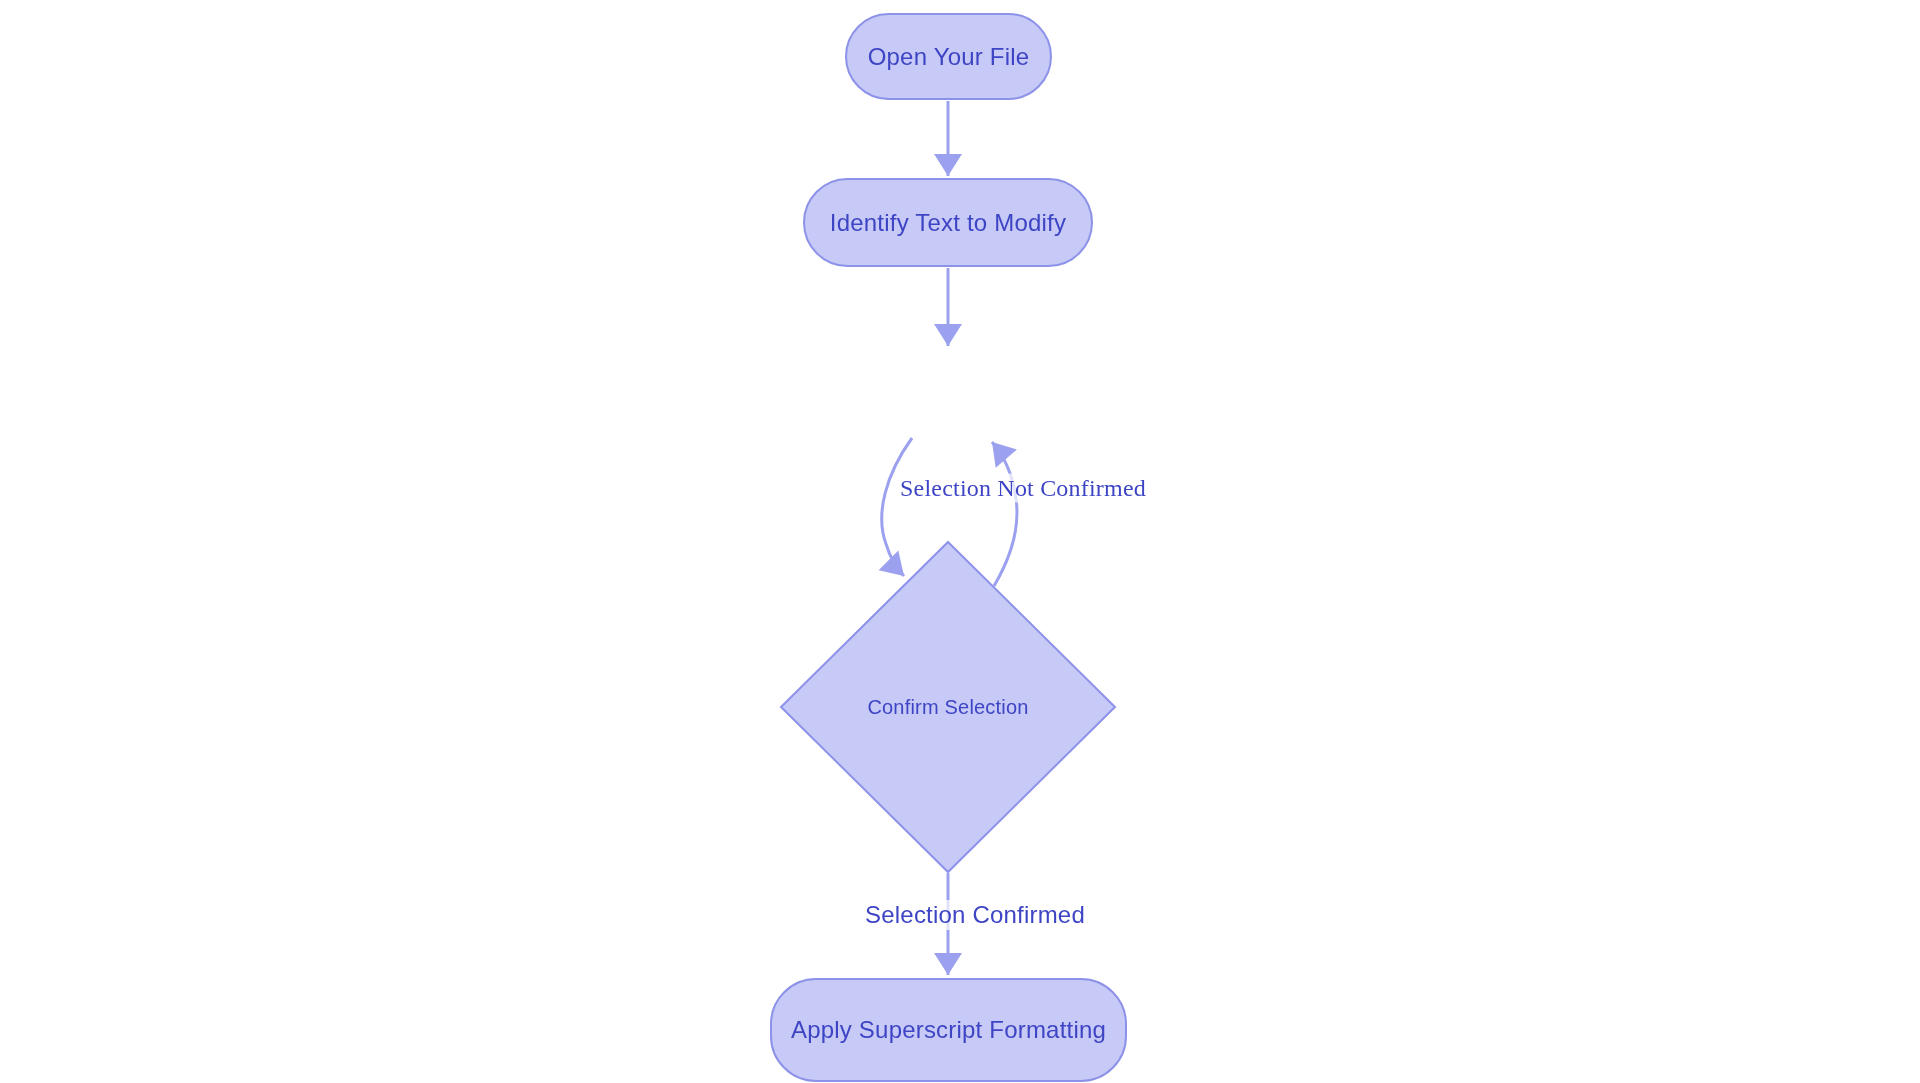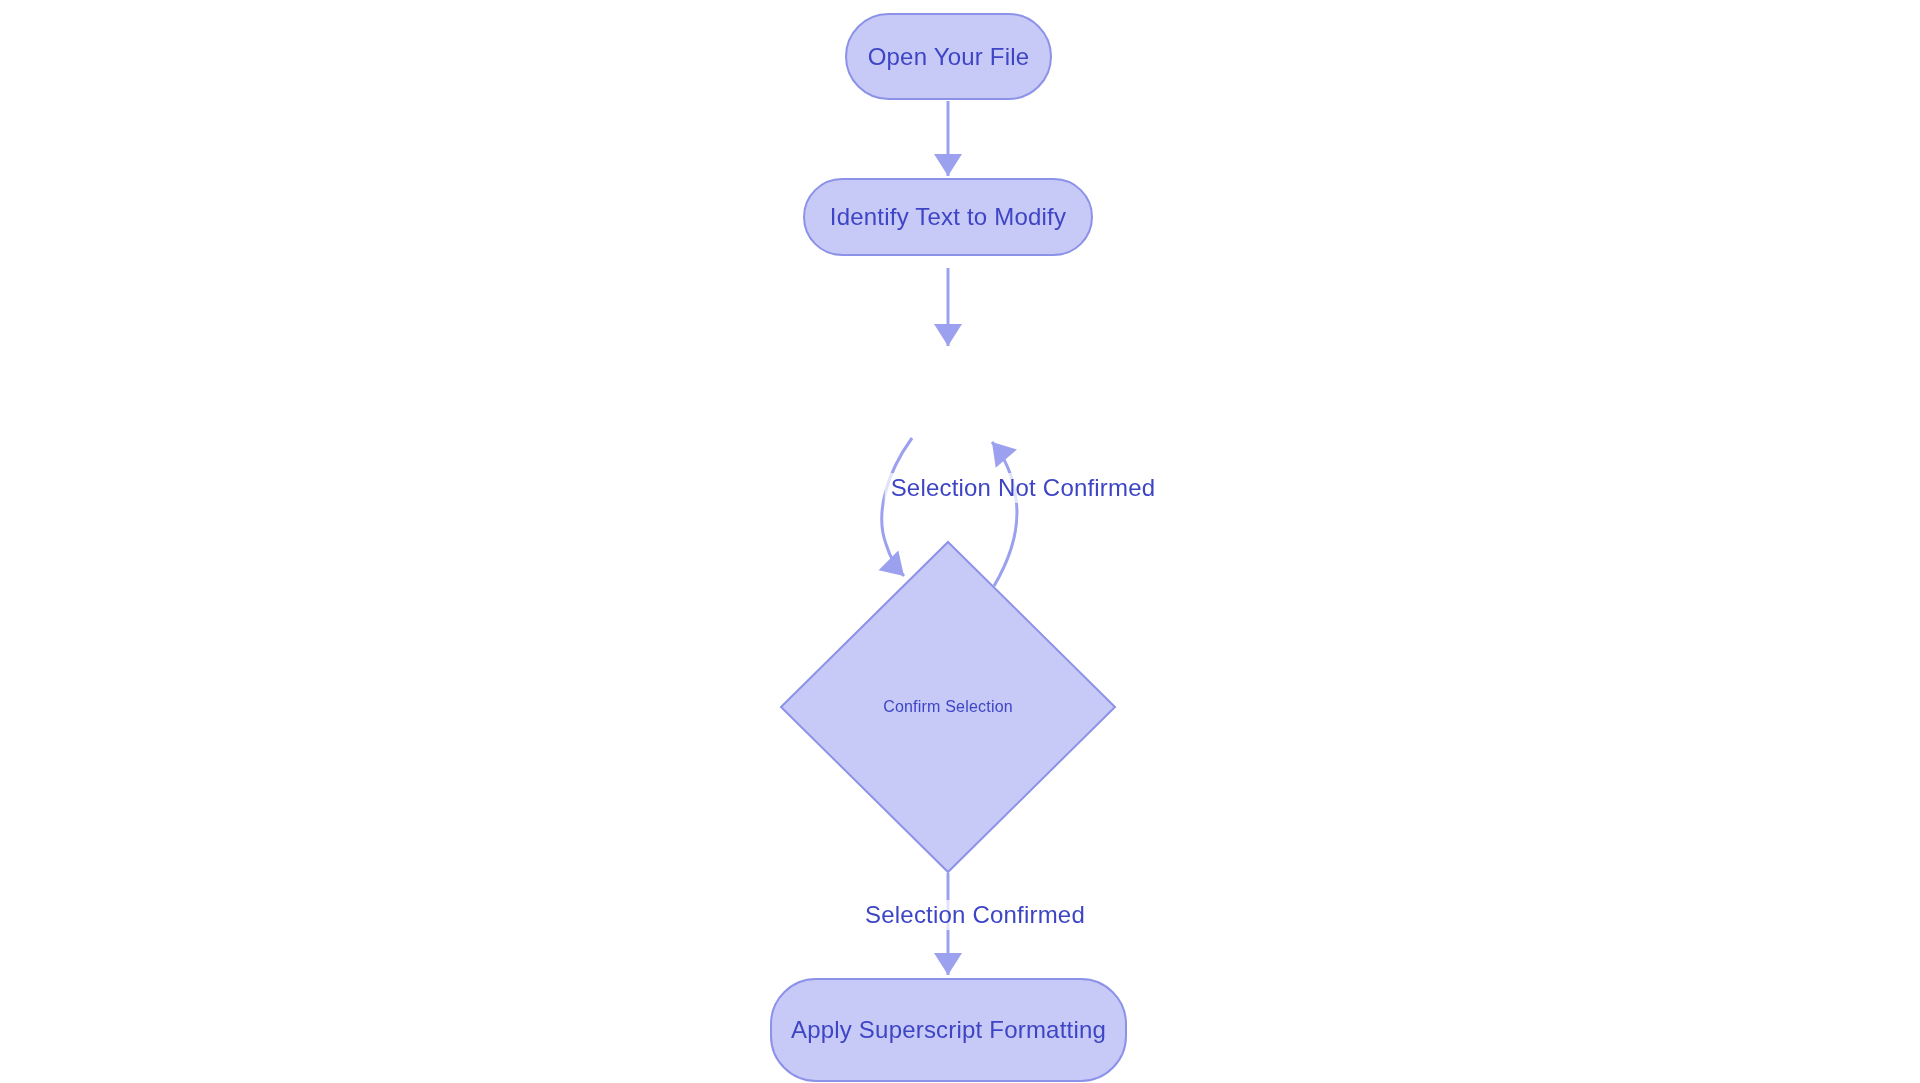--- a/index.html
+++ b/index.html
@@ -41,21 +41,21 @@
     font-weight: 500;
     text-align: center;
     letter-spacing: 0.2px;
   }
   .stadium { border-radius: 46px; }
   .node-label-text { pointer-events: none; text-align: right; }
   .diamond-label {
     position: absolute;
     transform: translate(-50%, -50%);
     color: var(--node-text, #3e45c5);
-    font-size: 16px;
+    font-size: 20px;
     font-weight: 500;
     white-space: nowrap;
     letter-spacing: 0.2px;
   }
   .edge-label {
     position: absolute;
     transform: translate(-50%, -50%);
     color: var(--label-text, #3e45c5);
     background: var(--label-bg, rgba(255,255,255,0.7));
     font-size: 24px;
@@ -87,28 +87,28 @@
 
     <path class="edge" d="M994,586 C1011,557 1020,527 1016,499 C1013,475 1004,456 992,442" marker-end="url(#arrowhead)"></path>
 
     <path class="edge" d="M948,873 L948,975" marker-end="url(#arrowhead)"></path>
   </svg>
 
   <div class="node stadium" style="left:845px; top:13px; width:207px; height:87px;">
     <span class="node-label-text">Open Your File</span>
   </div>
 
-  <div class="node stadium" style="left:803px; top:178px; width:290px; height:78px;">
+  <div class="node stadium" style="left:803px; top:178px; width:290px; height:89px;">
     <span class="node-label-text">Identify Text to Modify</span>
   </div>
 
 
   <div class="diamond-label" style="left:948px; top:707px;">Confirm Selection</div>
 
   <div class="node stadium" style="left:770px; top:978px; width:357px; height:104px;">
     <span class="node-label-text">Apply Superscript Formatting</span>
   </div>
 
-  <div class="edge-label" style="left:1023px; top:488px;">Selection Not Confirmed</div>
+  <div class="edge-label" style="left:1023px; top:488px;font-family:Liberation Serif, serif;">Selection Not Confirmed</div>
 
   <div class="edge-label" style="left:947px; top:915px;margin-left:28px;">Selection Confirmed</div>
 
 </div>
 
 </body></html>

